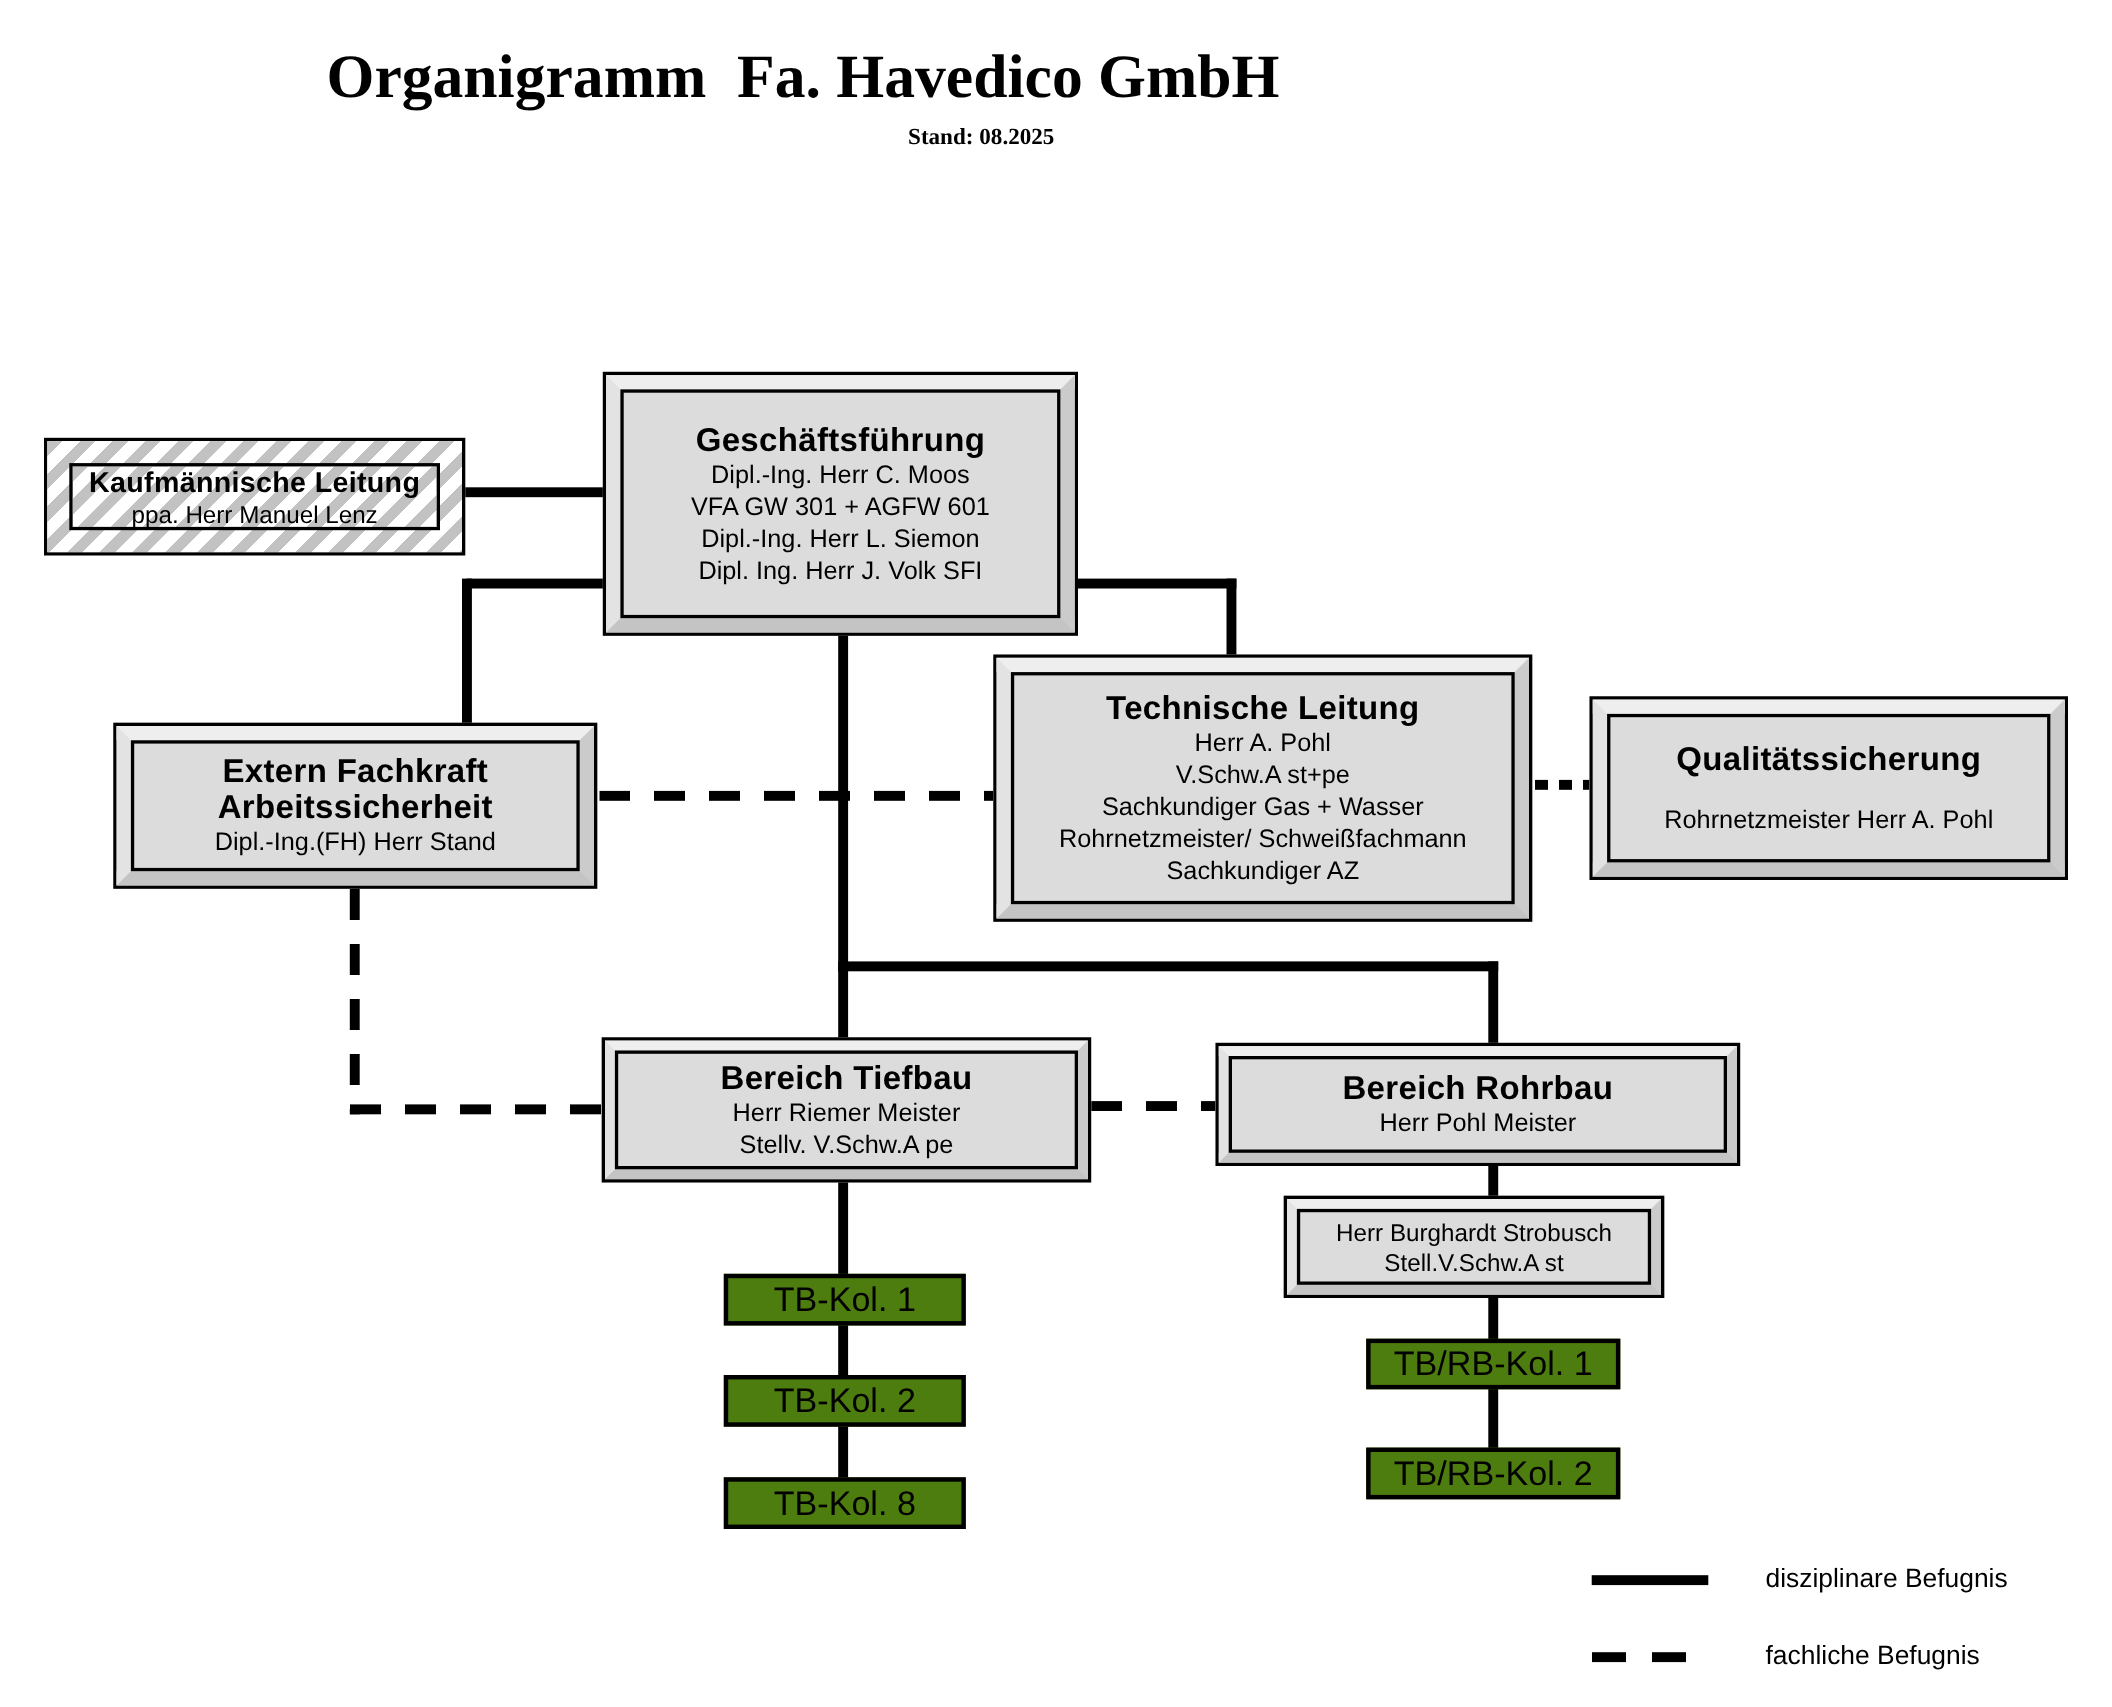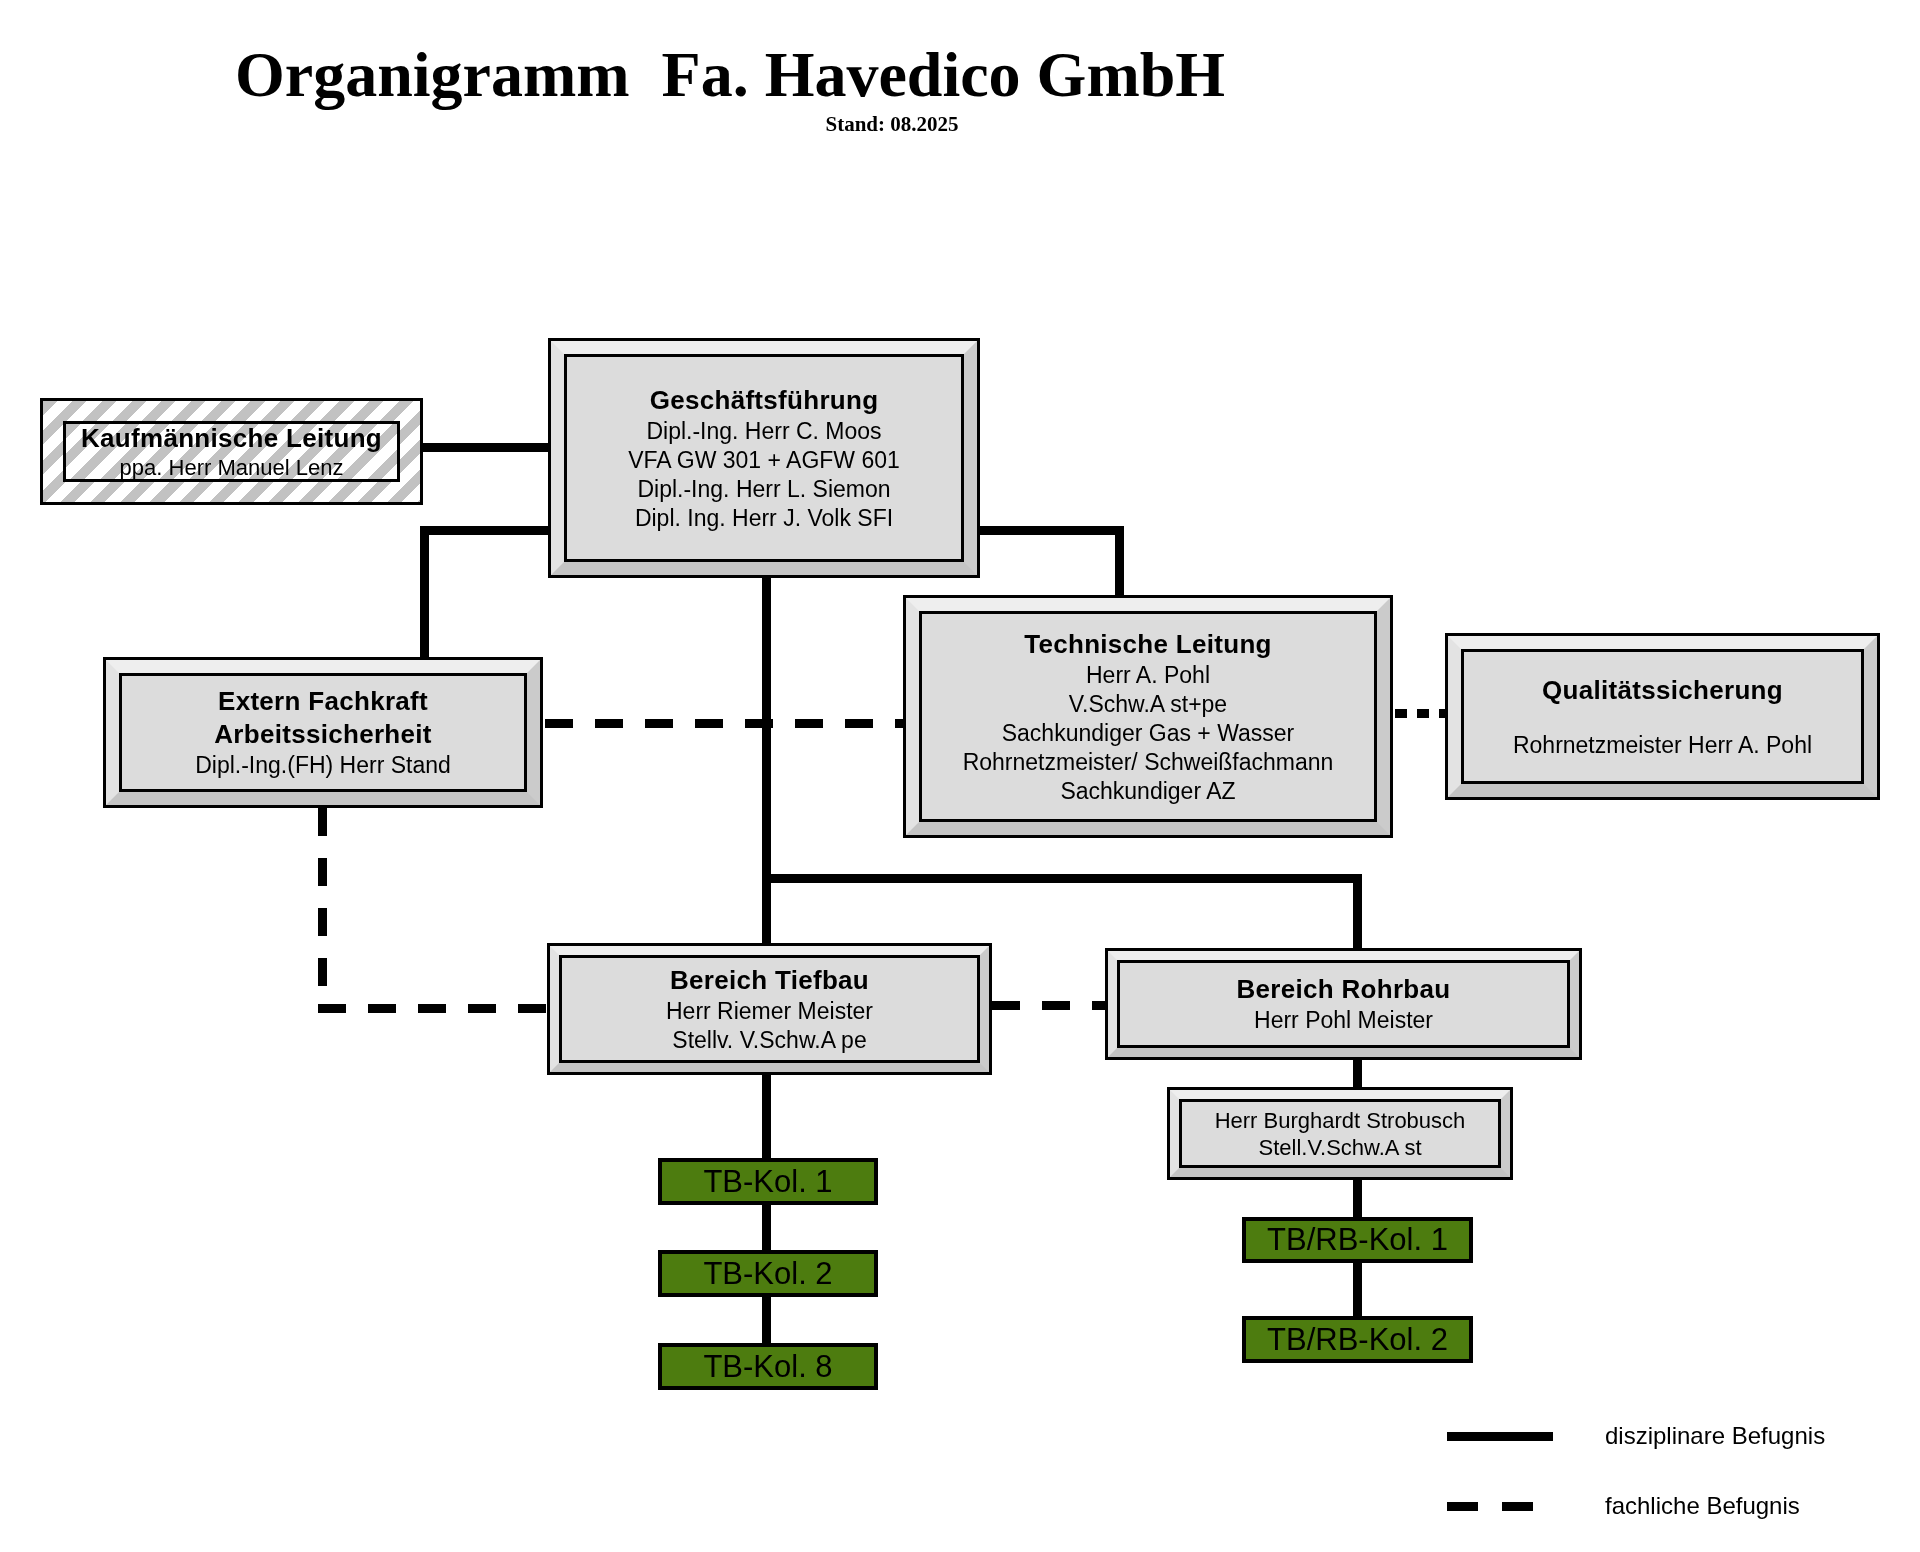--- a/index.html
+++ b/index.html
@@ -3,21 +3,21 @@
 <meta charset="utf-8">
 <style>
   html,body{margin:0;padding:0;background:#ffffff;}
   #canvas{
     position:relative;width:1920px;height:1552px;background:#ffffff;overflow:hidden;
     font-family:"Liberation Sans", sans-serif;color:#000;
   }
   
   .title{
     position:absolute;left:0;top:38px;width:1460px;text-align:center;
-    font-family:"Liberation Serif", serif;font-weight:bold;font-size:64px;
+    font-family:"Liberation Serif", serif;font-weight:bold;font-size:56px;
     white-space:pre;letter-spacing:0px;
   }
   .subtitle{
     position:absolute;left:742px;top:112px;width:300px;text-align:center;
     font-family:"Liberation Serif", serif;font-weight:bold;font-size:21px;
   }
   
   .box3d{
     position:absolute;box-sizing:border-box;z-index:2;
     border:3px solid #000;background:#d9d9d9;
@@ -29,21 +29,21 @@
   .frame.thin{border-width:9px;}
   .inner{
     width:100%;height:100%;box-sizing:border-box;border:3px solid #000;background:#dcdcdc;
     display:flex;flex-direction:column;align-items:center;justify-content:center;
     text-align:center;
   }
   .hatch{
     background:repeating-linear-gradient(135deg,#c2c2c2 0 10px,#ffffff 10px 21px);
   }
   .frame.hatchframe{border:none;padding:20px;box-sizing:border-box;}
-  .h{font-weight:bold;font-size:26px;line-height:33px;letter-spacing:.3px;}
+  .h{font-weight:bold;font-size:30px;line-height:33px;letter-spacing:.3px;}
   .t{font-size:23px;line-height:29px;}
   .gap-top{margin-top:24px;}
   
   .kolbox{
     position:absolute;box-sizing:border-box;z-index:2;border:4px solid #000;background:#4d7c0f;
     display:flex;align-items:center;justify-content:center;font-size:31px;
   }
   
   .ln{position:absolute;z-index:1;}
   .sh{background:#000;}

